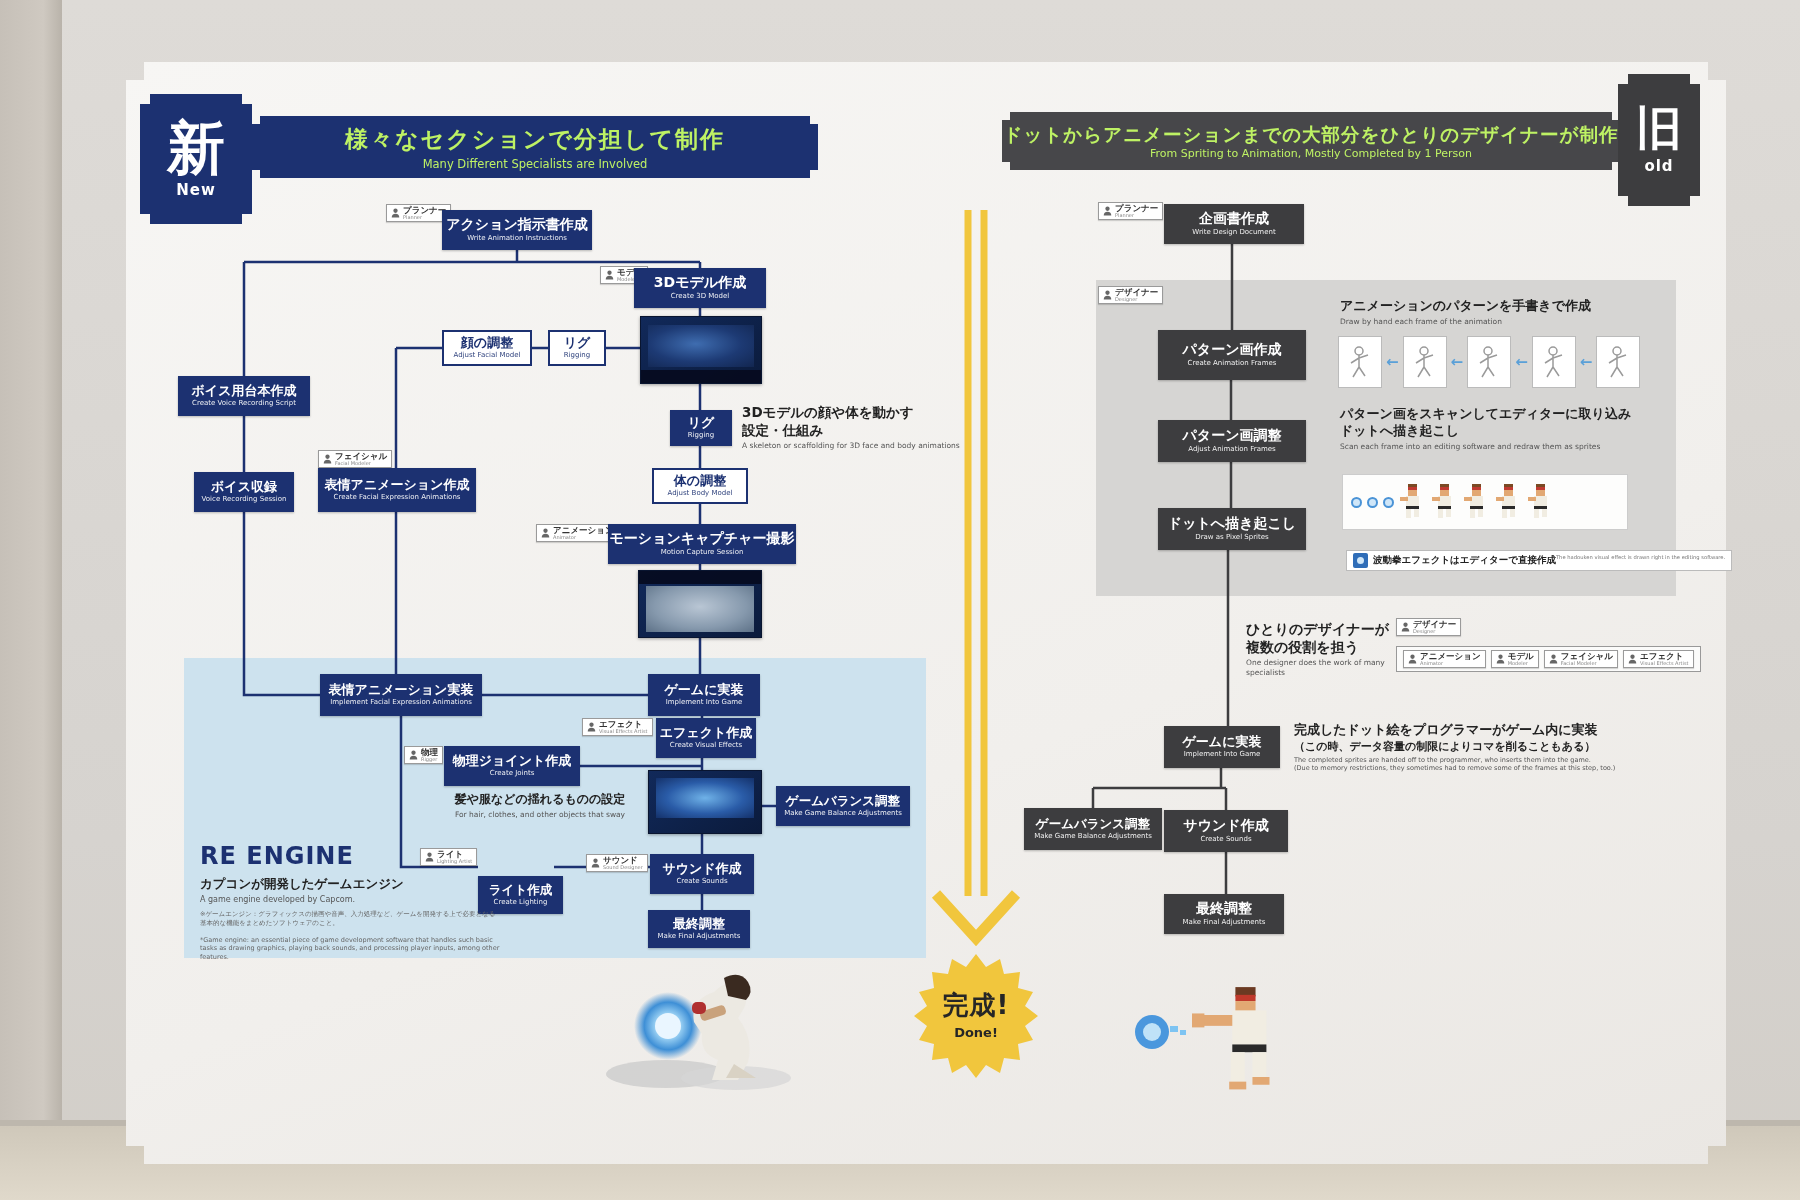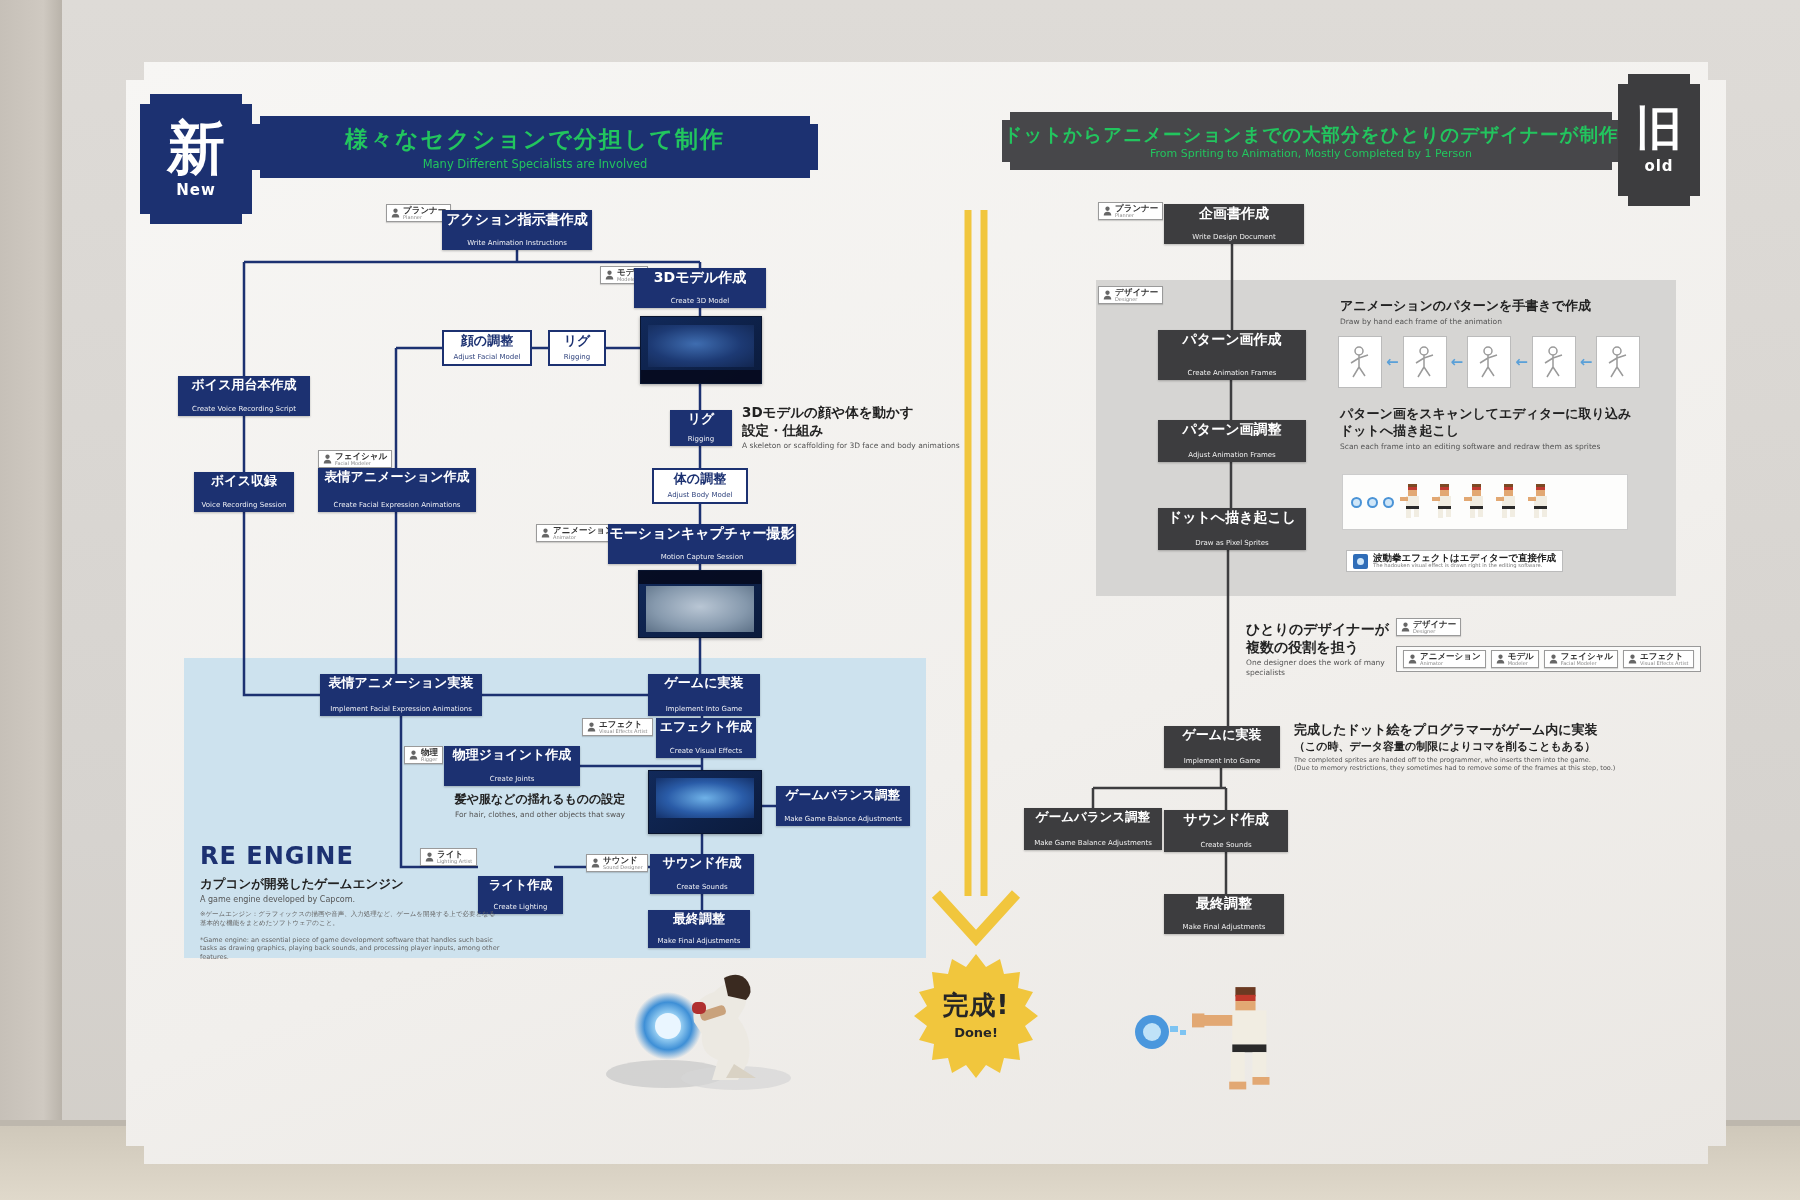--- a/index.html
+++ b/index.html
@@ -8,26 +8,26 @@
   .scene{position:relative;width:1800px;height:1200px;background:linear-gradient(180deg,#dedbd7 0%,#d6d3cf 70%,#d2cec8 100%)}
   .abs{position:absolute}
   .wall-corner{position:absolute;left:0;top:0;width:62px;height:1200px;background:linear-gradient(90deg,#c6c0b8,#cfc9c1 70%,#b9b3aa 100%)}
   .floor{position:absolute;left:0;top:1126px;width:1800px;height:74px;background:linear-gradient(180deg,#cfc8ba,#e0d9cb)}
   .baseline{position:absolute;left:0;top:1120px;width:1800px;height:8px;background:#bdb7ad}
   .pix{--s:10px;clip-path:polygon(0 var(--s),var(--s) var(--s),var(--s) 0,calc(100% - var(--s)) 0,calc(100% - var(--s)) var(--s),100% var(--s),100% calc(100% - var(--s)),calc(100% - var(--s)) calc(100% - var(--s)),calc(100% - var(--s)) 100%,var(--s) 100%,var(--s) calc(100% - var(--s)),0 calc(100% - var(--s)))}
   .board{position:absolute;left:126px;top:62px;width:1600px;height:1102px;--s:18px;background:linear-gradient(160deg,#f7f6f4 0%,#f1efec 60%,#eae7e3 100%);box-shadow:0 22px 35px rgba(0,0,0,.22)}
   .panel-blue{position:absolute;left:184px;top:658px;width:742px;height:300px;background:#cde2ee}
   .panel-gray{position:absolute;left:1096px;top:280px;width:580px;height:316px;background:#d6d5d3}
   .wires{position:absolute;left:0;top:0;pointer-events:none}
-  .hdr{position:absolute;display:flex;flex-direction:column;align-items:center;justify-content:center;text-align:center;color:#22c55e}
+  .hdr{position:absolute;display:flex;flex-direction:column;align-items:center;justify-content:center;text-align:center;color:#bef264}
   .hdr .jp{font-weight:bold}
   .badge{position:absolute;display:flex;flex-direction:column;align-items:center;justify-content:center;color:#fff;text-align:center}
   .badge .kanji{font-weight:bold;line-height:1}
   .badge .latin{font-weight:bold;letter-spacing:1px}
-  .node{position:absolute;display:flex;flex-direction:column;align-items:center;justify-content:space-between;text-align:center;line-height:1.12;padding:2px 4px;box-shadow:0 1px 2px rgba(0,0,0,.25)}
+  .node{position:absolute;display:flex;flex-direction:column;align-items:center;justify-content:center;text-align:center;line-height:1.12;padding:2px 4px;box-shadow:0 1px 2px rgba(0,0,0,.25)}
   .node .jp{font-size:14px;font-weight:bold;white-space:nowrap}
   .node .en{font-size:7px;margin-top:2px;white-space:nowrap;opacity:.92}
   .navy{background:#1c3171;color:#fff}
   .gray{background:#3d3d3f;color:#fff}
   .white{background:#fff;border:2px solid #1c3171;color:#1c3171;box-shadow:none}
   .tag{position:absolute;display:flex;align-items:center;gap:3px;background:#fff;border:1px solid #9a9a9a;padding:1px 4px;box-shadow:0 1px 1px rgba(0,0,0,.15)}
   .tag .tcol{display:flex;flex-direction:column;line-height:1.05}
   .tag .tjp{font-size:8.5px;font-weight:bold;color:#333;white-space:nowrap}
   .tag .ten{font-size:5px;color:#888;white-space:nowrap}
   .picon{width:9px;height:10px;flex:0 0 auto}
@@ -45,21 +45,21 @@
   .re .fn{font-size:6.5px;color:#666;margin-top:6px;line-height:1.35;width:300px}
   .frames-row{position:absolute;display:flex;align-items:center;gap:4px}
   .frame{width:44px;height:52px;background:#fff;border:1px solid #bbb;display:flex;align-items:center;justify-content:center}
   .larr{color:#5aa0d8;font-size:15px;font-weight:bold}
   .sprites{position:absolute;background:#fdfdfc;border:1px solid #ccc;display:flex;align-items:center;gap:6px;padding:4px 8px}
   .dotline{display:flex;align-items:center;gap:5px}
   .dot{width:11px;height:11px;border-radius:50%;border:2px solid #4a93d6;background:#cfe6f8}
   .hbar{position:absolute;background:#fff;border:1px solid #bbb;display:flex;align-items:center;gap:5px;padding:2px 6px}
   .hbar .sq{width:15px;height:15px;background:#2f6db8;border-radius:2px;position:relative;flex:0 0 auto}
   .hbar .sq::after{content:"";position:absolute;left:4px;top:4px;width:7px;height:7px;border-radius:50%;background:#cfe6f8}
-  .hbar .tcol{display:flex;flex-direction:column;line-height:1.1}
+  .hbar .tcol{display:flex;flex-direction:row;line-height:1.1}
   .hbar .tjp{font-size:9.5px;font-weight:bold;color:#222;white-space:nowrap}
   .hbar .ten{font-size:5.2px;color:#777;white-space:nowrap}
   .rolesbox{position:absolute;display:flex;align-items:center;gap:5px;background:#fbfbfa;border:1px solid #999;padding:3px 6px}
   .rolesbox .tag{position:static}
   .donetxt{position:absolute;width:130px;text-align:center;color:#262626}
   .donetxt .jp{font-size:26px;font-weight:bold;letter-spacing:1px}
   .donetxt .en{font-size:13px;font-weight:bold;margin-top:2px}
 </style>
 </head>
 <body>

